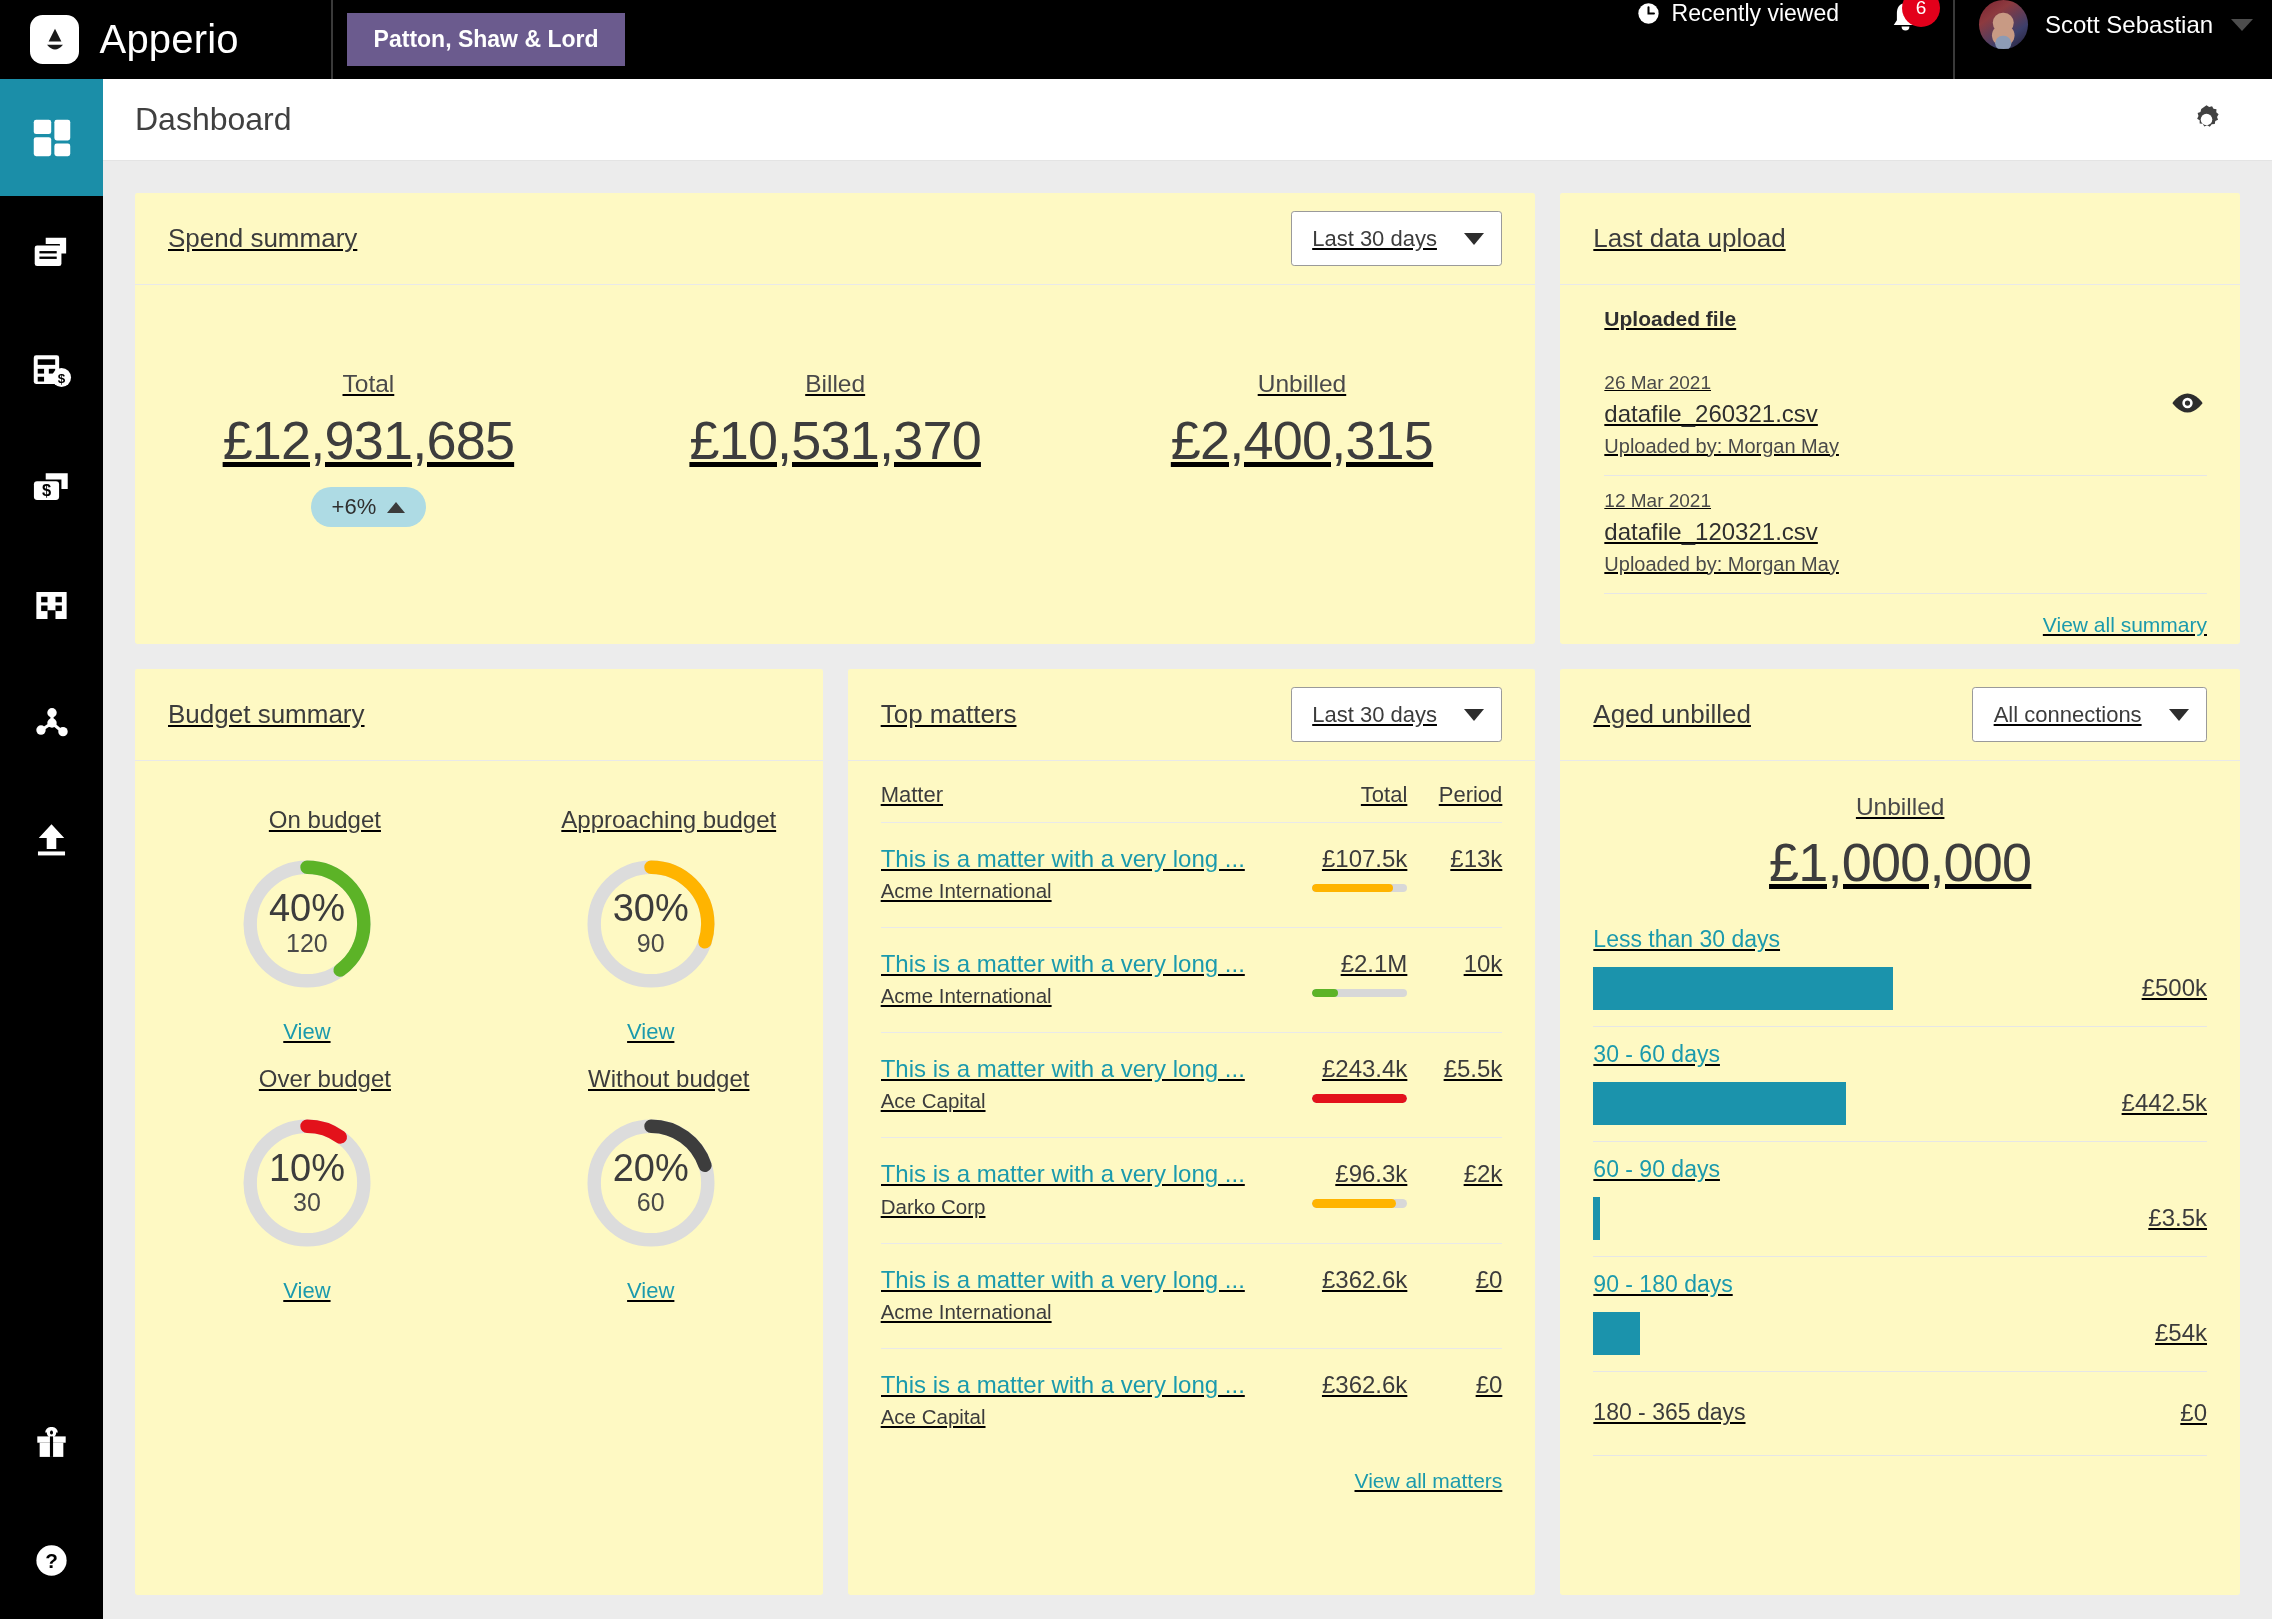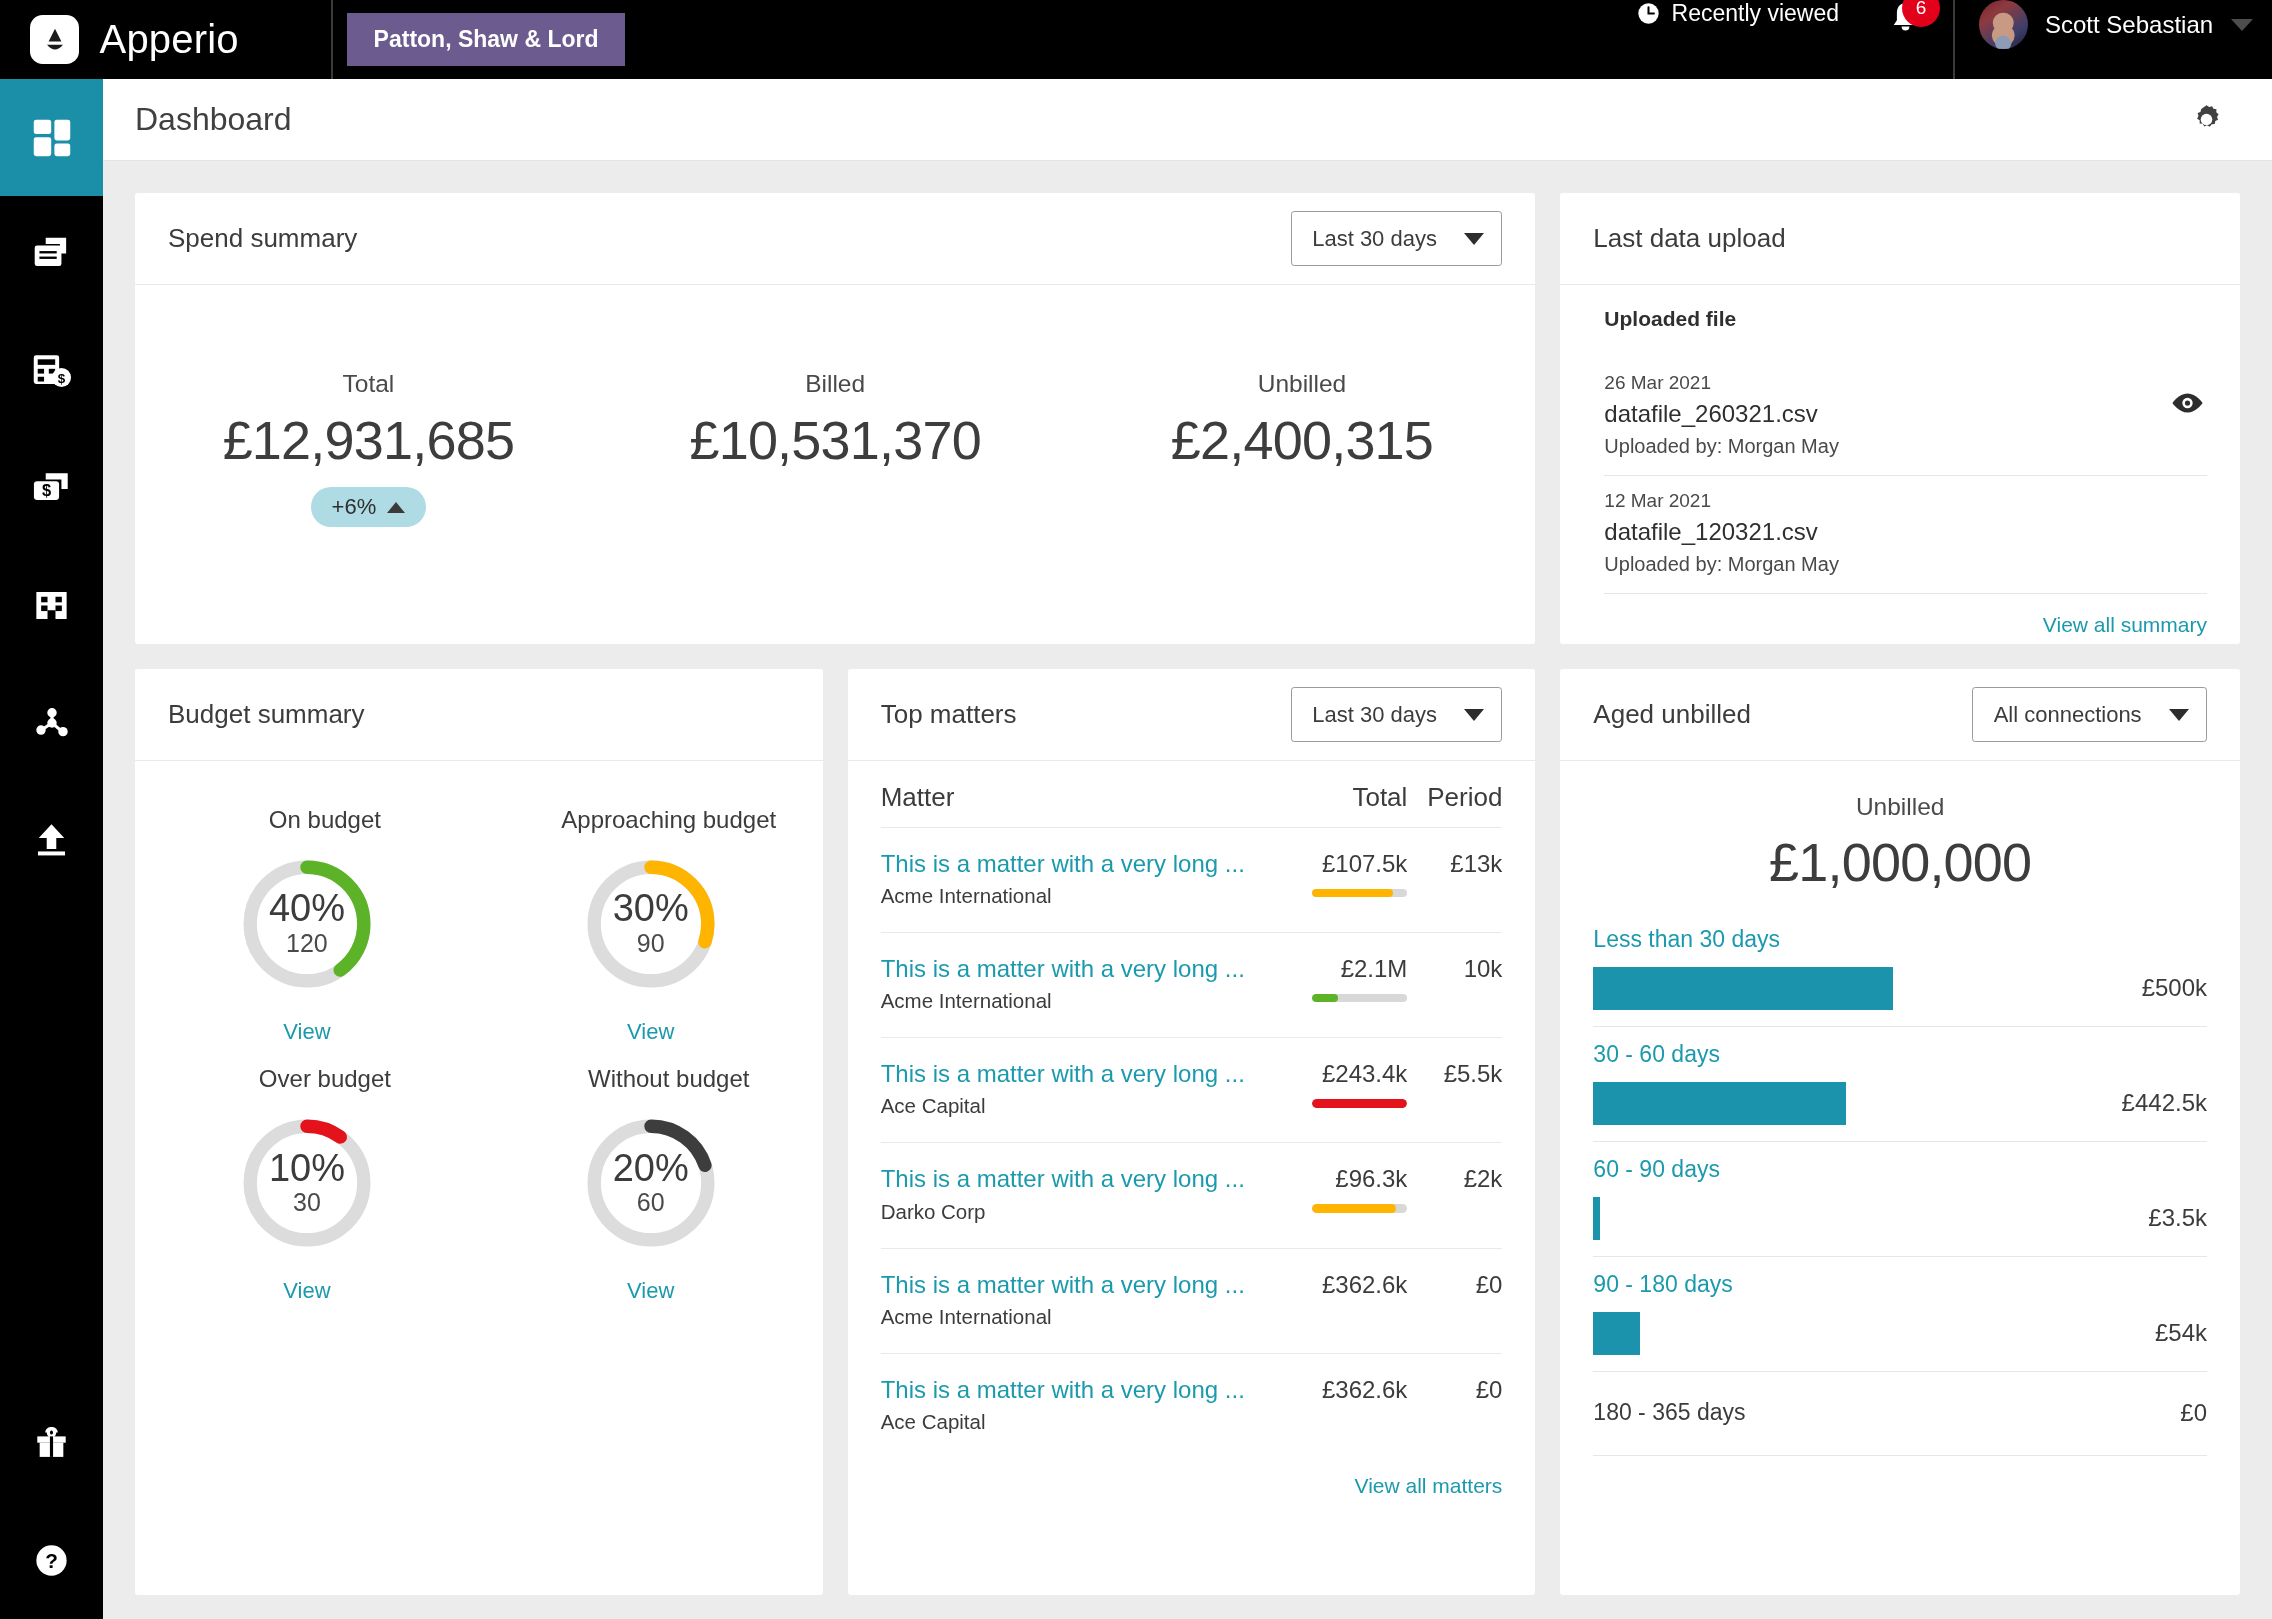--- a/index.html
+++ b/index.html
@@ -61,21 +61,21 @@
   
   .pagehead {
     position: absolute; top: 79px; left: 103px; width: 2169px; height: 82px;
     background: #fff; display: flex; align-items: center; padding: 0 49px 0 32px;
     border-bottom: 0.8px solid #e4e4e4;
   }
   .pagetitle { font-size: 32px; color: #404040; }
   .gear { margin-left: auto; }
   
   .content { position: absolute; top: 161px; left: 103px; width: 2169px; height: 1458px; padding: 32px; }
-  .card { background: #ffffff; border-radius: 2.4px; }
+  .card { background: #fef9c3; border-radius: 2.4px; text-decoration: underline; }
   .card-head {
     height: 92px; display: flex; align-items: center; padding: 0 33px;
     border-bottom: 0.8px solid #e9e9e9;
   }
   .card-title { font-size: 26px; color: #3c3c3c; }
   .select {
     margin-left: auto; border: 1.6px solid #9a9a9a; border-radius: 3.2px; background: #fff;
     height: 55px; display: flex; align-items: center; padding: 0 17.4px 0 20.5px;
     font-size: 22px; color: #3c3c3c; gap: 27px; white-space: nowrap;
   }
@@ -107,21 +107,21 @@
   .donut-grid { display: flex; flex-wrap: wrap; padding: 24px 0 0 0; }
   .donut-cell { width: 50%; text-align: center; padding-top: 20.5px; }
   .donut-label { font-size: 24px; color: #3c3c3c; margin-left: 36px; }
   .donut-wrap { position: relative; width: 142px; height: 142px; margin: 19px auto 0 auto; }
   .donut-center { position: absolute; inset: 0; display: flex; flex-direction: column; align-items: center; justify-content: center; }
   .donut-pct { font-size: 38px; color: #3c3c3c; line-height: 1.05; }
   .donut-count { font-size: 25px; color: #4a4a4a; }
   .donut-view { font-size: 22px; color: #1b9aad; margin-top: 24px; }
   .matters-card { width: 688px; height: 926px; }
   .m-table { padding: 0 33px; }
-  .m-head { display: flex; padding: 20.5px 0 14px 0; font-size: 26px; color: #3c3c3c; }
+  .m-head { display: flex; padding: 20.5px 0 14px 0; font-size: 22px; color: #3c3c3c; }
   .m-c1 { flex: 1; }
   .m-c2 { width: 158px; text-align: right; }
   .m-c3 { width: 95px; text-align: right; }
   .m-row { display: flex; align-items: flex-start; padding: 22px 0 24px 0; border-top: 0.8px solid #e9e9e9; }
   .m-name { font-size: 24px; color: #1b9aad; white-space: nowrap; overflow: hidden; text-overflow: ellipsis; max-width: 458px; }
   .m-client { font-size: 20.5px; color: #3c3c3c; margin-top: 6.3px; }
   .m-total { font-size: 24px; color: #3c3c3c; }
   .m-bar { height: 8.7px; background: #d8d8d8; border-radius: 4.7px; margin-top: 11px; width: 95px; margin-left: auto; overflow: hidden; }
   .m-bar > i { display: block; height: 100%; border-radius: 4.7px; }
   .m-period { font-size: 24px; color: #3c3c3c; }

